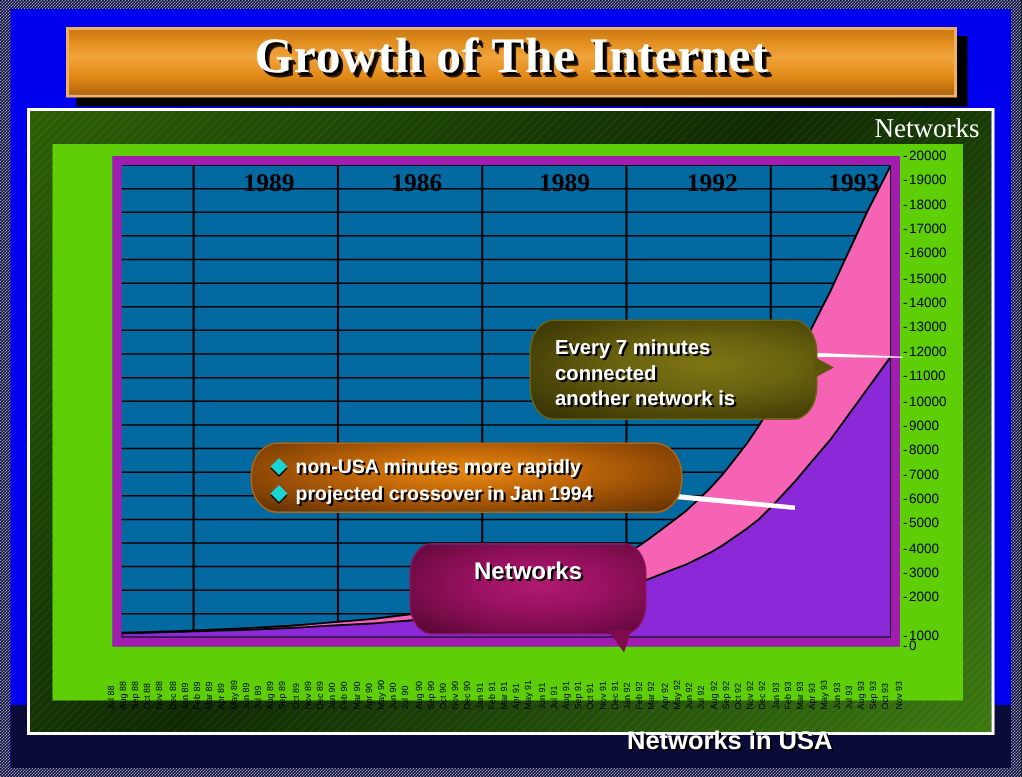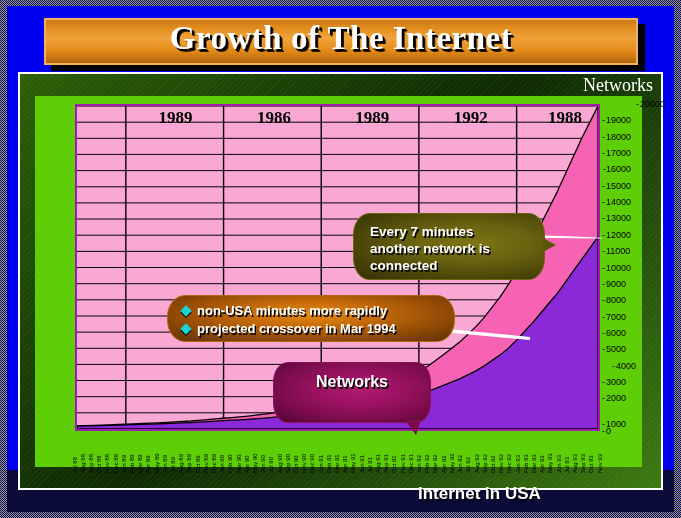--- a/index.html
+++ b/index.html
@@ -115,22 +115,22 @@
     width: 607px; height: 371px;
     background: #5ecf06;
     z-index: 7;
   }
 
   
   #plot-area {
     position: absolute;
     left: 40px; top: 8px;
     width: 525px; height: 327px;
-    background: #f9a8d4;
-    border: 2px solid #a21caf;
+    background: #0369a1;
+    border: 6px solid #a21caf;
     box-sizing: border-box;
     overflow: hidden;
   }
   #grid-svg, #series-svg {
     position: absolute;
     left: 0; top: 0;
     width: 100%;
     height: 100%;
   }
 
@@ -335,41 +335,41 @@
             <line x1="443.0" y1="0" x2="443.0" y2="327" stroke="#000" stroke-width="1.4"></line>
           </svg>
         <svg id="series-svg" viewBox="0 0 525 327" preserveAspectRatio="none">
             <polygon points="0,327 0.00,323.73 8.20,323.53 16.41,323.32 24.61,323.03 32.81,322.72 41.02,322.41 49.22,322.10 57.42,321.77 65.63,321.44 73.83,321.10 82.03,320.75 90.23,320.30 98.44,319.84 106.64,319.38 114.84,318.91 123.05,318.25 131.25,317.55 139.45,316.86 147.66,316.13 155.86,315.47 164.06,314.82 172.27,314.00 180.47,313.02 188.67,311.96 196.88,310.90 205.08,309.59 213.28,308.28 221.48,306.73 229.69,305.09 237.89,303.46 246.09,301.33 254.30,299.37 262.50,297.08 270.70,294.55 278.91,292.17 287.11,289.72 295.31,287.27 303.52,284.49 311.72,281.71 319.92,278.93 328.13,275.99 336.33,273.21 344.53,268.63 352.73,263.89 360.94,258.00 369.14,251.79 377.34,245.58 385.55,239.04 393.75,231.35 401.95,223.34 410.16,214.19 418.36,203.56 426.56,192.93 434.77,180.67 442.97,166.77 451.17,151.24 459.38,135.71 467.58,119.35 475.78,103.00 483.98,86.66 492.19,68.67 500.39,50.69 508.59,32.70 516.80,16.35 525.00,0.00 525,327" fill="#F763B4" stroke="#000" stroke-width="1.3" stroke-linejoin="round"></polygon>
             <polygon points="0,327 0.00,324.06 8.20,323.89 16.41,323.73 24.61,323.48 32.81,323.24 41.02,322.99 49.22,322.75 57.42,322.50 65.63,322.26 73.83,322.01 82.03,321.77 90.23,321.44 98.44,321.11 106.64,320.79 114.84,320.46 123.05,319.97 131.25,319.48 139.45,318.99 147.66,318.50 155.86,318.09 164.06,317.68 172.27,317.19 180.47,316.54 188.67,315.88 196.88,315.23 205.08,314.41 213.28,313.59 221.48,312.61 229.69,311.63 237.89,310.65 246.09,309.34 254.30,308.20 262.50,306.89 270.70,305.42 278.91,304.11 287.11,302.80 295.31,301.49 303.52,300.02 311.72,298.55 319.92,297.08 328.13,295.61 336.33,294.30 344.53,291.85 352.73,289.39 360.94,286.13 369.14,282.86 377.34,279.58 385.55,276.31 393.75,272.23 401.95,268.14 410.16,263.24 418.36,257.51 426.56,251.79 434.77,245.25 442.97,237.07 451.17,228.08 459.38,219.09 467.58,209.28 475.78,199.47 483.98,189.66 492.19,178.22 500.39,166.77 508.59,155.32 516.80,143.88 525.00,132.44 525,327" fill="#8B28D8" stroke="#000" stroke-width="1.3" stroke-linejoin="round"></polygon>
           </svg>
       <div class="year-label" style="left: 98.4px;">1989</div>
           <div class="year-label" style="left: 196.9px;">1986</div>
           <div class="year-label" style="left: 295.3px;">1989</div>
           <div class="year-label" style="left: 393.8px;">1992</div>
-          <div class="year-label" style="left: 488.1px;">1988</div>
+          <div class="year-label" style="left: 488.1px;">1993</div>
         </div>
 
       <div id="y-axis">
-          <div class="y-tick" style="top: 0px; margin-left: 34px;"><span class="dash">-</span>20000</div>
+          <div class="y-tick" style="top: 0px;"><span class="dash">-</span>20000</div>
           <div class="y-tick" style="top: 16.4px;"><span class="dash">-</span>19000</div>
           <div class="y-tick" style="top: 32.7px;"><span class="dash">-</span>18000</div>
           <div class="y-tick" style="top: 49px;"><span class="dash">-</span>17000</div>
           <div class="y-tick" style="top: 65.4px; text-align: right;"><span class="dash">-</span>16000</div>
           <div class="y-tick" style="top: 81.8px;"><span class="dash">-</span>15000</div>
           <div class="y-tick" style="top: 98.1px;"><span class="dash">-</span>14000</div>
           <div class="y-tick" style="top: 114.4px;"><span class="dash">-</span>13000</div>
           <div class="y-tick" style="top: 130.8px;"><span class="dash">-</span>12000</div>
           <div class="y-tick" style="top: 147.2px;"><span class="dash">-</span>11000</div>
           <div class="y-tick" style="top: 163.5px;"><span class="dash">-</span>10000</div>
           <div class="y-tick" style="top: 179.9px;"><span class="dash">-</span>9000</div>
           <div class="y-tick" style="top: 196.2px;"><span class="dash">-</span>8000</div>
           <div class="y-tick" style="top: 212.6px;"><span class="dash">-</span>7000</div>
           <div class="y-tick" style="top: 228.9px;"><span class="dash">-</span>6000</div>
           <div class="y-tick" style="top: 245.3px;"><span class="dash">-</span>5000</div>
-          <div class="y-tick" style="top: 261.6px; margin-left: 10px;"><span class="dash">-</span>4000</div>
+          <div class="y-tick" style="top: 261.6px;"><span class="dash">-</span>4000</div>
           <div class="y-tick" style="top: 277.9px;"><span class="dash">-</span>3000</div>
           <div class="y-tick" style="top: 294.3px;"><span class="dash">-</span>2000</div>
           <div class="y-tick" style="top: 320px;"><span class="dash">-</span>1000</div>
           <div class="y-tick" style="top: 327px;"><span class="dash">-</span>0</div>
         </div>
       <div id="x-axis">
           <div class="x-tick" style="left: 2.5px;">Jul 88</div>
           <div class="x-tick" style="left: 10.7px;">Aug 88</div>
           <div class="x-tick" style="left: 18.9px;">Sep 88</div>
           <div class="x-tick" style="left: 27.1px;">Oct 88</div>
@@ -435,37 +435,37 @@
           <div class="x-tick" style="left: 519.3px;">Oct 93</div>
           <div class="x-tick" style="left: 527.5px;">Nov 93</div>
         </div>
     </div>
 
     <div id="pointer-minutes"></div>
     <div id="pointer-crossover"></div>
 
     <div class="callout" id="callout-minutes">
       <div>Every 7 minutes</div>
+      <div>connected</div>
       <div>another network is</div>
-      <div>connected</div>
       <div class="tail"></div>
     </div>
 
     <div class="callout" id="callout-crossover">
       <div class="bullet-row">
         <span class="diamond"></span>
         <span>non-USA minutes more rapidly</span>
       </div>
       <div class="bullet-row">
         <span class="diamond"></span>
-        <span>projected crossover in Mar 1994</span>
+        <span>projected crossover in Jan 1994</span>
       </div>
     </div>
 
     <div class="callout" id="callout-outside">
       <div>Networks</div>
       <div class="tail2"></div>
     </div>
 
-    <div id="label-usa">Internet in USA</div>
+    <div id="label-usa">Networks in USA</div>
 
   </div>
 </div>
 
 </body></html>

